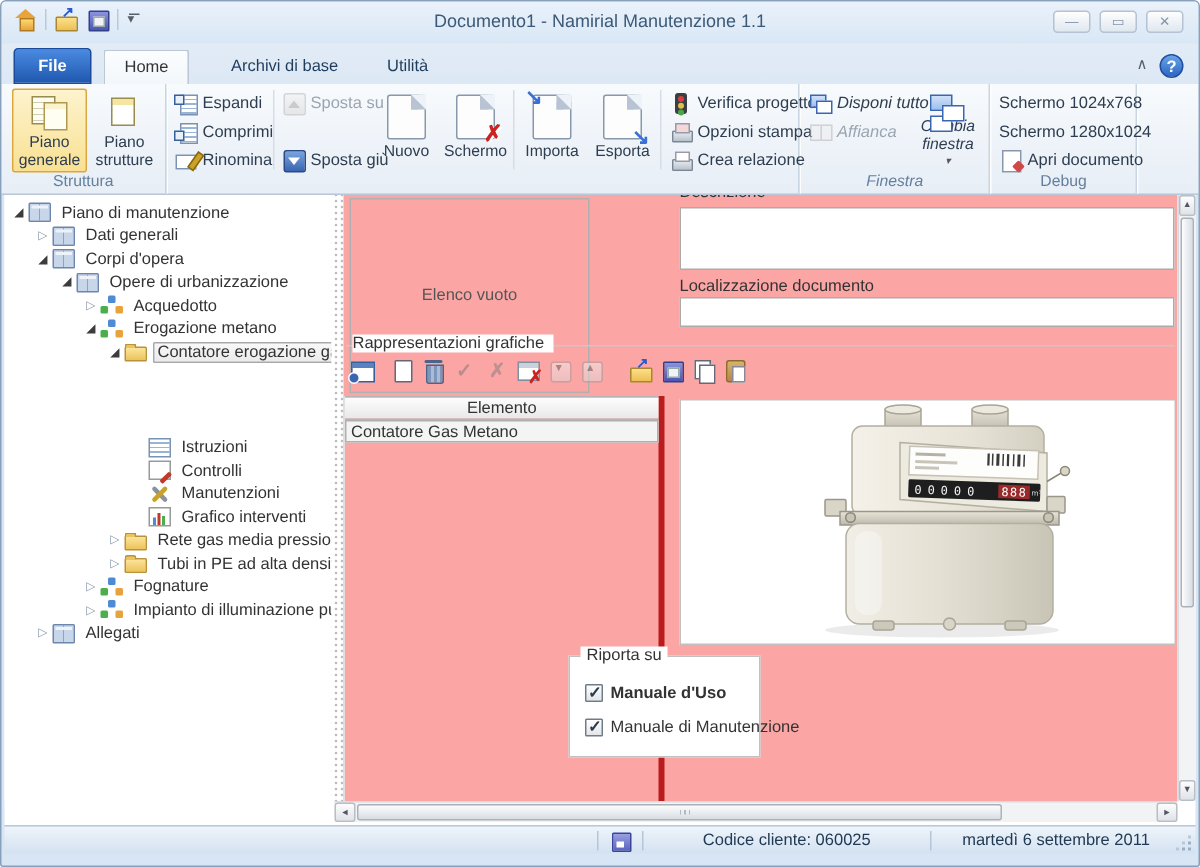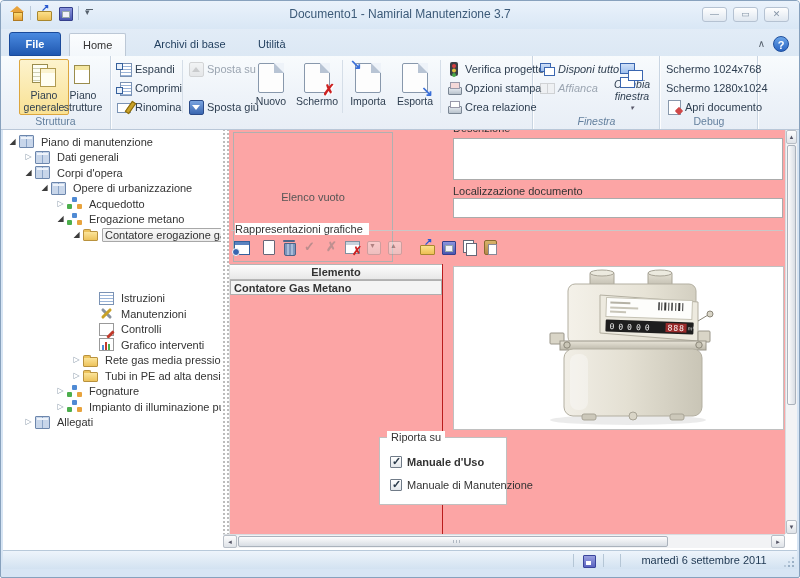--- a/index.html
+++ b/index.html
@@ -138,21 +138,21 @@
   .move-up-icon::after{content:'▲';position:absolute;left:4px;top:3px;font-size:7px;color:#556;}
   .open-file-icon::before{content:'';position:absolute;left:1px;top:6px;width:13px;height:8px;background:linear-gradient(#fce08a,#edbf55);border:1px solid #a8872e;border-radius:1px;}
   .open-file-icon::after{content:'↗';position:absolute;left:5px;top:-3px;color:#2a5ad0;font-size:10px;font-weight:bold;}
   .save-file-icon::before{content:'';position:absolute;left:2px;top:2px;width:12px;height:12px;background:linear-gradient(#8a94dc,#4a57b0);border:1px solid #343f8c;border-radius:1px;}
   .save-file-icon::after{content:'';position:absolute;left:5px;bottom:3px;width:6px;height:5px;background:#f2f2f8;border:1px solid #9aa;}
   .copy-icon::before{content:'';position:absolute;left:2px;top:1px;width:9px;height:11px;background:#fff;border:1px solid #667;}
   .copy-icon::after{content:'';position:absolute;left:5px;top:4px;width:9px;height:11px;background:#fff;border:1px solid #667;}
   .paste-icon::before{content:'';position:absolute;left:2px;top:1px;width:11px;height:13px;background:linear-gradient(#d8b36a,#b5884a);border:1px solid #8a6a30;border-radius:2px;}
   .paste-icon::after{content:'';position:absolute;left:6px;top:5px;width:7px;height:9px;background:#fff;border:1px solid #889;}
 
-  #grid{position:absolute;left:0;top:134px;width:214px;bottom:0;border-right:1px solid #b91c1c;border-left:1px solid #e0e0e0;font-weight:bold;}
+  #grid{position:absolute;left:0;top:134px;width:214px;bottom:0;border-right:4px solid #b91c1c;border-left:1px solid #e0e0e0;}
   #grid-header{height:16px;background:linear-gradient(#fdfdfd,#e8e8e8);border-top:1px solid #b5b5b5;border-bottom:1px solid #b5b5b5;text-align:center;line-height:15px;color:#333;}
   .grid-row{height:15px;line-height:14px;padding-left:3px;background:#fafafa;border-bottom:1px solid #d8d8d8;}
   .grid-row.sel{background:#f4f4f4;border:1px solid #b0b0b0;}
 
   #img-panel{position:absolute;left:224px;top:136px;width:331px;height:164px;border:1px solid #c0c0c0;background:#fff;}
   #riporta-box{position:absolute;left:150px;top:307px;width:128px;height:68px;border:1px solid #c0c0c0;background:#fff;z-index:3;}
   #riporta-label{position:absolute;left:7px;top:-7px;background:#fff;padding:0 4px;color:#333;}
   .chk-row{position:absolute;left:10px;display:flex;align-items:center;gap:5px;white-space:nowrap;}
   .cb{width:12px;height:12px;border:1px solid #707b88;background:linear-gradient(#fff,#e2e6ea);border-radius:1px;position:relative;flex:none;}
   .cb::after{content:'✓';position:absolute;left:1px;top:-2px;font-size:11px;font-weight:bold;color:#2c3c4c;}
@@ -189,21 +189,21 @@
 
   <div id="titlebar">
     <div id="qat">
       <span class="qa qa-home"></span>
       <span class="qsep"></span>
       <span class="qa qa-open"></span>
       <span class="qa qa-save"></span>
       <span class="qsep"></span>
       <span class="qa-drop"></span>
     </div>
-    <div id="title">Documento1 - Namirial Manutenzione 3.7</div>
+    <div id="title">Documento1 - Namirial Manutenzione 1.1</div>
     <div id="winbtns">
       <div class="wbtn">
           <span>—</span>
         </div>
       <div class="wbtn">
           <span>▭</span>
         </div>
       <div class="wbtn">
           <span>✕</span>
         </div>
@@ -217,21 +217,21 @@
     <div id="tab-utilita" class="tab">Utilità</div>
     <div id="tabrow-right">
       <span class="rib-collapse">∧</span>
       <span class="helpbtn">?</span>
     </div>
   </div>
 
   <div id="ribbon">
 
     <div class="rgroup" style="left:0;width:110px;">
-      <div class="bigbtn selected" style="left:18px;">
+      <div class="bigbtn selected" style="left:7px;">
         <span class="ic-forms bicon"></span>
         <span>Piano generale</span>
       </div>
       <div class="bigbtn" style="left:57px;">
         <span class="ic-forms single bicon"></span>
         <span>Piano strutture</span>
       </div>
       <div class="rglabel">Struttura</div>
     </div>
 
@@ -378,27 +378,27 @@
           <span class="ti folder-icon"></span>
           <span class="tlabel sel">Contatore erogazione gas</span>
         </div>
         <div class="trow" style="padding-left: 84px; margin-top: 48px;">
           <span class="texp leaf"></span>
           <span class="ti instructions-icon"></span>
           <span class="tlabel">Istruzioni</span>
         </div>
         <div class="trow" style="padding-left: 84px;">
           <span class="texp leaf"></span>
+          <span class="ti controls-icon"></span>
+          <span class="tlabel">Controlli</span>
+        </div>
+        <div class="trow" style="padding-left: 84px;">
+          <span class="texp leaf"></span>
           <span class="ti tools-icon"></span>
           <span class="tlabel">Manutenzioni</span>
-        </div>
-        <div class="trow" style="padding-left: 84px;">
-          <span class="texp leaf"></span>
-          <span class="ti controls-icon"></span>
-          <span class="tlabel">Controlli</span>
         </div>
         <div class="trow" style="padding-left: 84px;">
           <span class="texp leaf"></span>
           <span class="ti chart-icon"></span>
           <span class="tlabel">Grafico interventi</span>
         </div>
         <div class="trow" style="padding-left: 68px;">
           <span class="texp collapsed">▷</span>
           <span class="ti folder-icon"></span>
           <span class="tlabel">Rete gas media pressione</span>
@@ -546,17 +546,18 @@
       <div id="hs-left" class="sbtn">◄</div>
       <div id="hs-thumb"></div>
       <div id="hs-right" class="sbtn">►</div>
     </div>
   </div>
 
   <div id="statusbar">
     <span class="ssep"></span>
     <span class="status-save"></span>
     <span class="ssep"></span>
+    <span id="sb-codice">Codice cliente: 060025</span>
     <span class="ssep"></span>
     <span id="sb-date">martedì 6 settembre 2011</span>
     <span id="grip"></span>
   </div>
 </div>
 
 </body></html>

